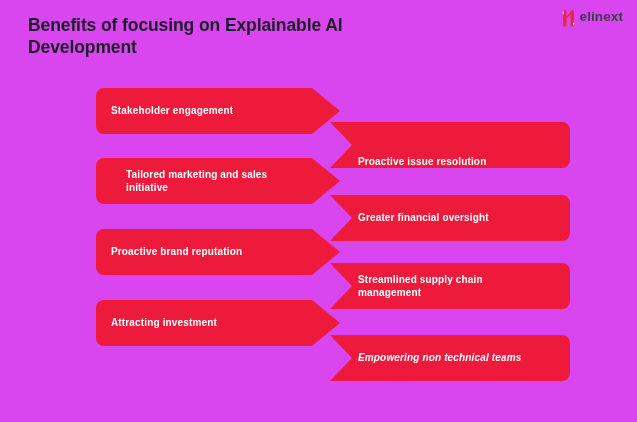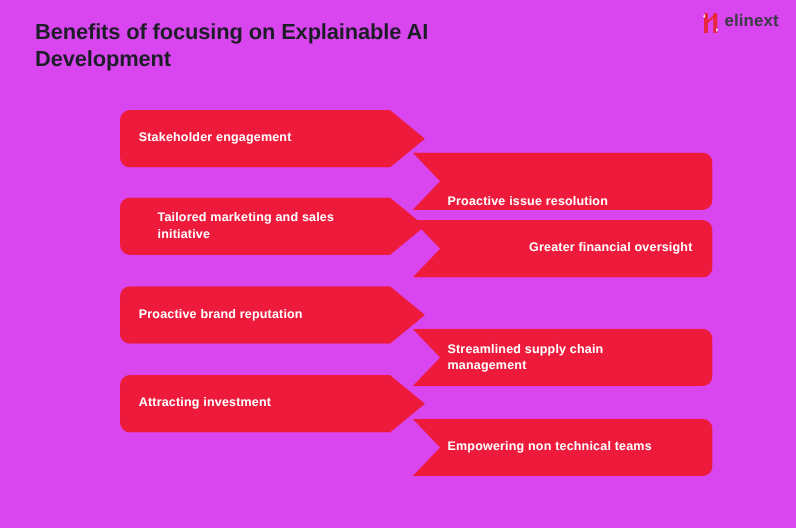--- a/index.html
+++ b/index.html
@@ -99,25 +99,25 @@
     height: 46px;
   }
   .banner.right .label {
     padding-left: 28px;
     padding-right: 16px;
   }
 
   .b0 { top: 88px;  }
   .b1 { top: 122px; align-items: flex-end; }
   .b2 { top: 158px; padding-left: 15px; }
-  .b3 { top: 176px; justify-content: flex-end; }
+  .b3 { top: 195px; }
   .b4 { top: 229px; }
   .b5 { top: 263px; }
   .b6 { top: 300px; }
-  .b7 { top: 335px; }
+  .b7 { top: 335px; font-style: italic; }
 </style>
 </head>
 <body>
 
 <div id="stage">
 
   <div id="page-title">Benefits of focusing on Explainable AI
 Development</div>
 
   <div id="logo">

